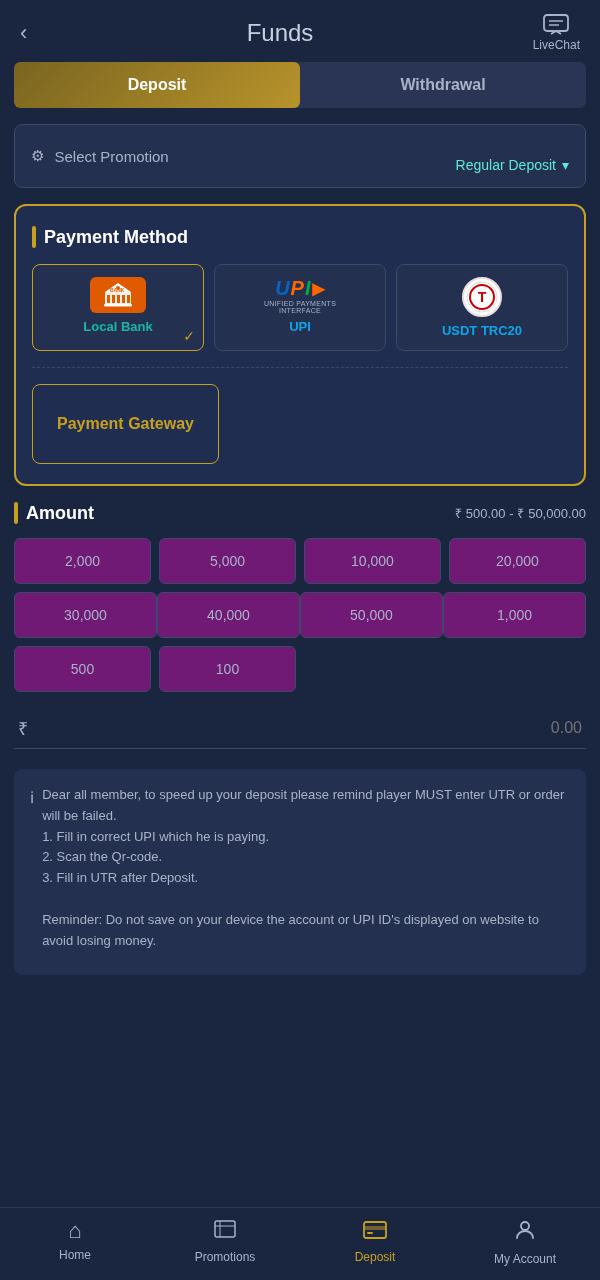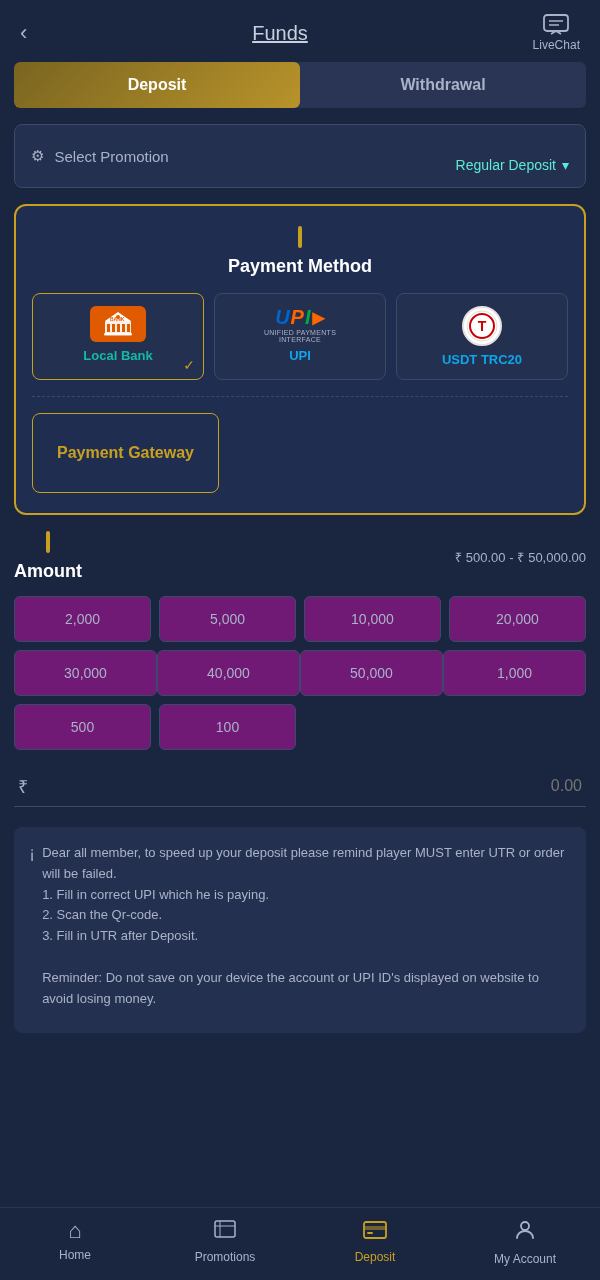--- a/index.html
+++ b/index.html
@@ -21,23 +21,22 @@
       padding: 14px 20px 10px;
       background-color: #1a2540;
     }
     .header-back {
       color: #aab2c8;
       font-size: 22px;
       cursor: pointer;
     }
     .header-title {
       color: #c8d0e0;
-      font-size: 20px;
+      font-size: 24px;
       font-weight: 500;
-      text-decoration: underline;
     }
     .header-livechat {
       display: flex;
       flex-direction: column;
       align-items: center;
       color: #aab2c8;
       font-size: 12px;
       cursor: pointer;
     }
     .header-livechat svg {
@@ -104,21 +103,20 @@
       padding: 20px 16px;
     }
     .section-title {
       display: flex;
       align-items: center;
       gap: 8px;
       font-size: 18px;
       font-weight: 700;
       color: #fff;
       margin-bottom: 16px;
-      flex-direction: column;
     }
     .section-title-bar {
       width: 4px;
       height: 22px;
       background-color: #c8a020;
       border-radius: 2px;
     }
 
     
     .payment-methods {

